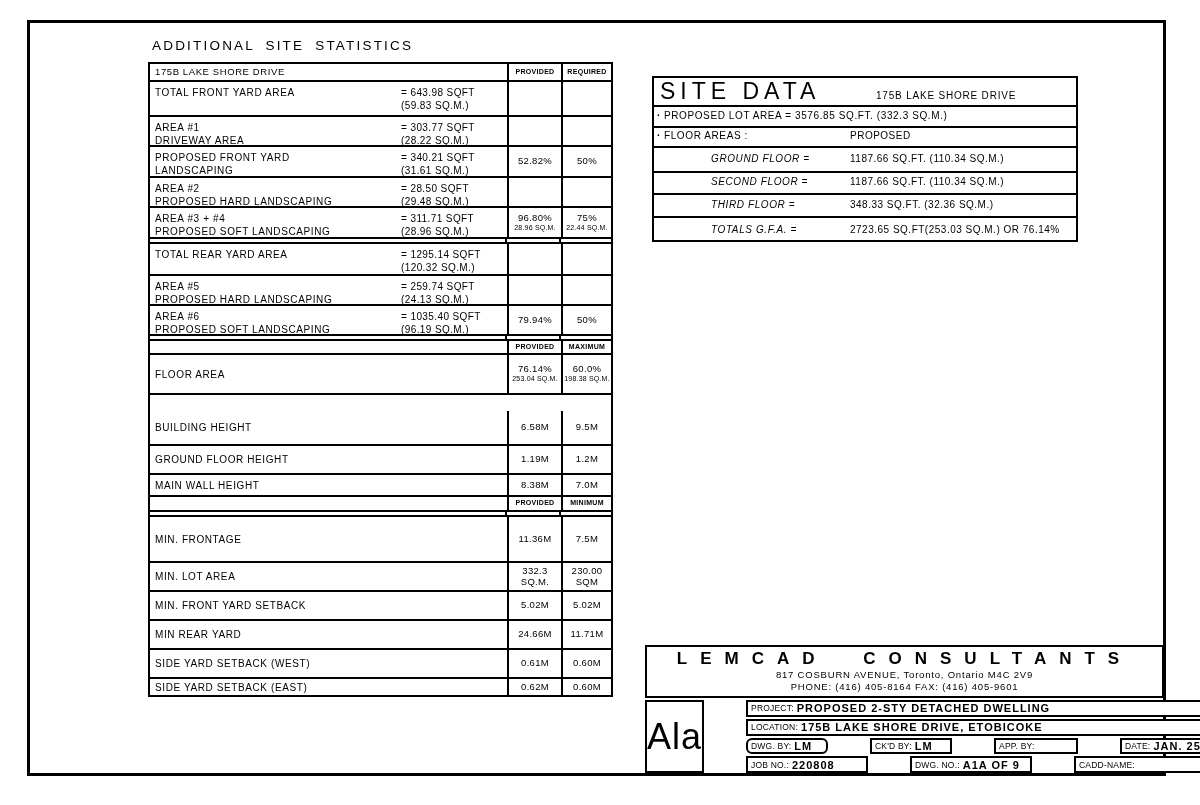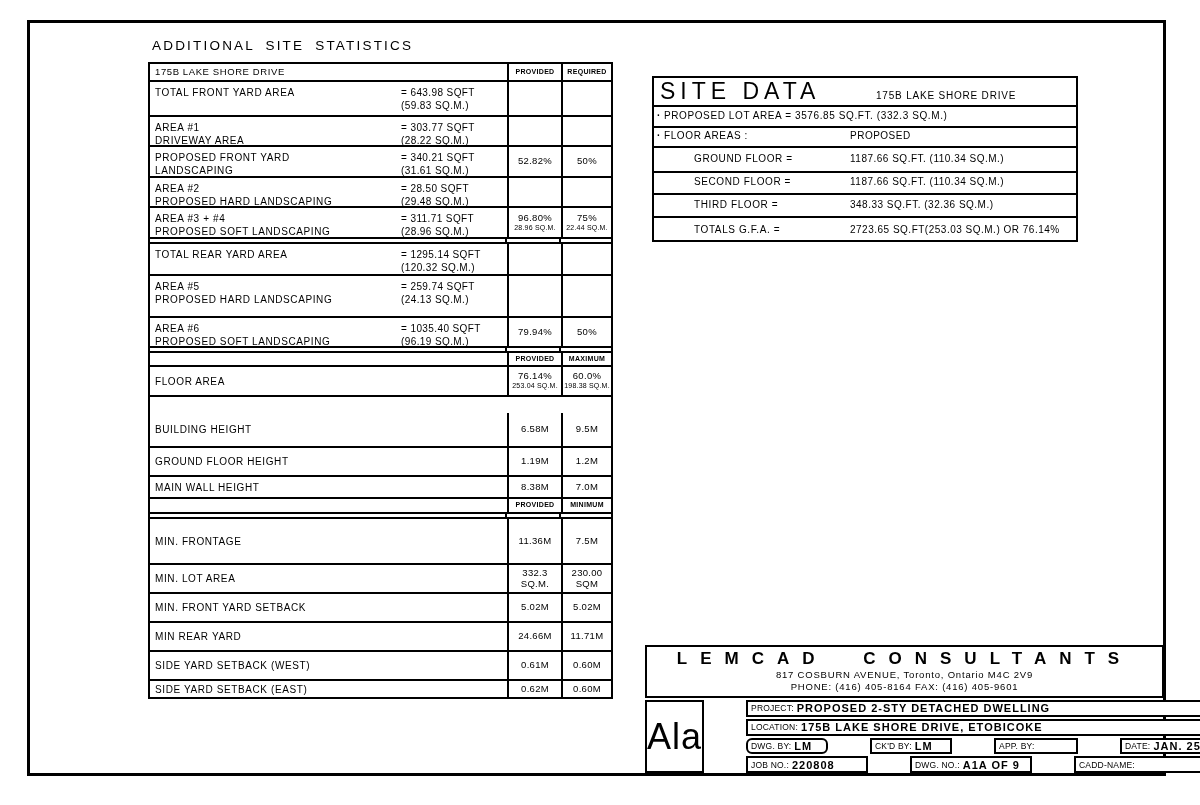--- a/index.html
+++ b/index.html
@@ -30,21 +30,21 @@
   .stats-rows .seprow::before{left:355px;}
   .stats-rows .seprow::after{left:409px;}
   
   .site-data{left:652px;top:76px;width:426px;border:2px solid #000;box-sizing:border-box;background:#fff;}
   .sd-header{height:29px;display:flex;align-items:flex-end;position:relative;box-sizing:border-box;border-bottom:2px solid #000;}
   .sd-title{font-size:23px;letter-spacing:5px;font-weight:400;line-height:27px;padding-left:6px;}
   .sd-addr{position:absolute;left:222px;bottom:4px;font-size:10px;letter-spacing:.8px;}
   .sdrow{position:relative;display:flex;align-items:center;box-sizing:border-box;border-bottom:0;}
   .sdrow .bul{position:absolute;left:3px;font-size:10px;font-weight:bold;}
   .sdrow .sdlab{padding-left:10px;font-size:10px;letter-spacing:.6px;}
-  .sdrow.ind .sdlab{padding-left:40px;}
+  .sdrow.ind .sdlab{padding-left:57px;font-style:italic;}
   .sdrow .sdval{position:absolute;left:196px;font-size:10px;letter-spacing:.5px;}
   
   .titleblock{left:645px;top:645px;width:519px;height:128px;box-sizing:border-box;}
   .firm-box{border:2px solid #000;box-sizing:border-box;height:53px;text-align:center;padding-top:2px;background:#fff;}
   .firm-name{font-size:17px;font-weight:bold;letter-spacing:13px;word-spacing:18px;white-space:nowrap;}
   .firm-addr,.firm-phone{font-size:9.5px;letter-spacing:.8px;line-height:1.25;}
   .tb-lower{display:flex;gap:3px;margin-top:2px;height:73px;}
   .logo-box{width:62px;border:2px solid #000;box-sizing:border-box;display:flex;align-items:center;justify-content:center;background:#fff;}
   .logo-text{font-size:36px;letter-spacing:1px;}
   .tb-mid{flex:1;display:flex;flex-direction:column;gap:2px;}
@@ -167,21 +167,21 @@
     </div>
     <div class="cp">
       <div class="n1"></div>
       <div class="n2"></div>
     </div>
     <div class="cr">
       <div class="n1"></div>
       <div class="n2"></div>
     </div>
   </div>
-    <div class="srow" style="height: 42px;">
+    <div class="srow" style="height: 30px;">
     <div class="cd">
       <div class="lab">AREA #5
 PROPOSED HARD LANDSCAPING</div>
       <div class="val">= 259.74 SQFT
 (24.13 SQ.M.)</div>
     </div>
     <div class="cp">
       <div class="n1"></div>
       <div class="n2"></div>
     </div>
@@ -214,21 +214,21 @@
     </div>
     <div class="cp">
       <div class="n1">PROVIDED</div>
       <div class="n2"></div>
     </div>
     <div class="cr">
       <div class="n1">MAXIMUM</div>
       <div class="n2"></div>
     </div>
   </div>
-    <div class="srow vc" style="height: 30px;">
+    <div class="srow vc" style="height: 40px;">
     <div class="cd">
       <div class="lab">FLOOR AREA</div>
       <div class="val"></div>
     </div>
     <div class="cp">
       <div class="n1">76.14%</div>
       <div class="n2">253.04 SQ.M.</div>
     </div>
     <div class="cr">
       <div class="n1">60.0%</div>

